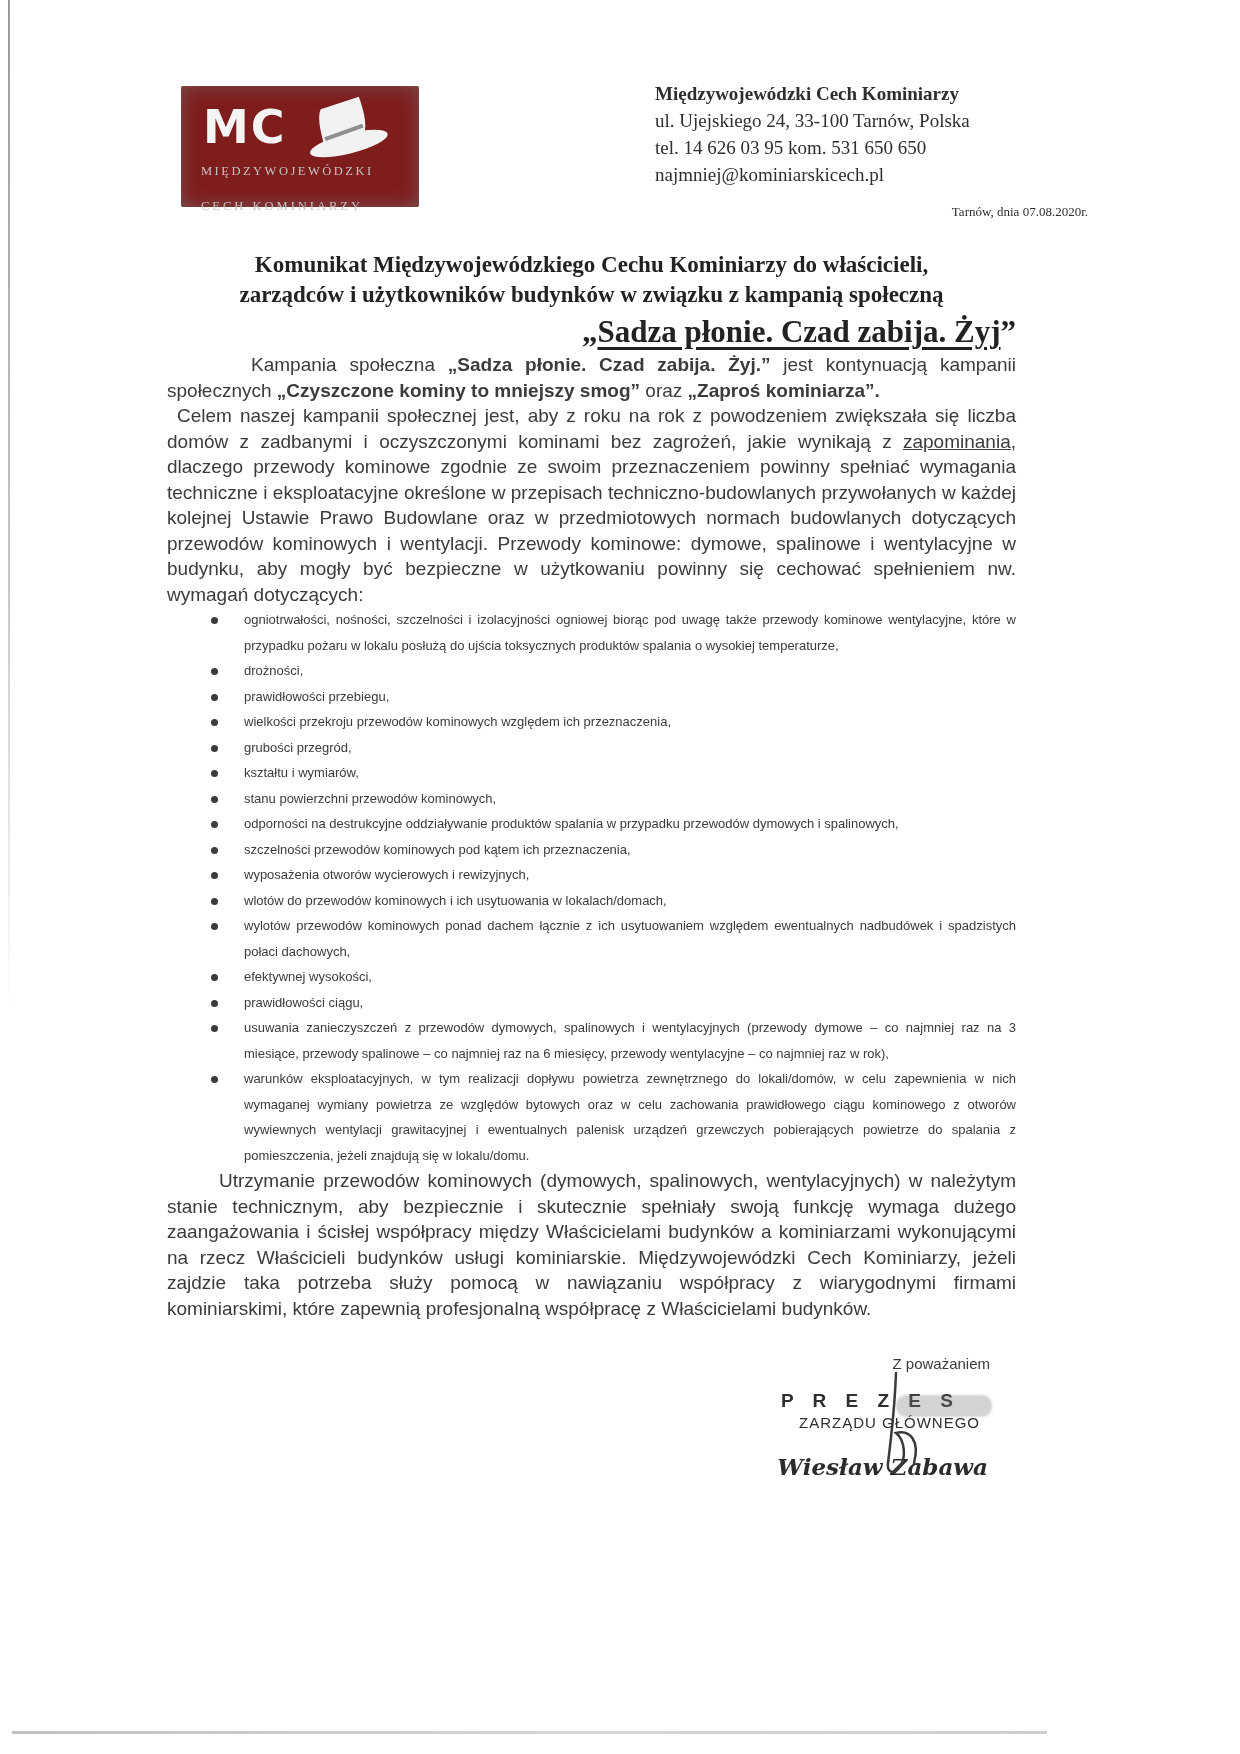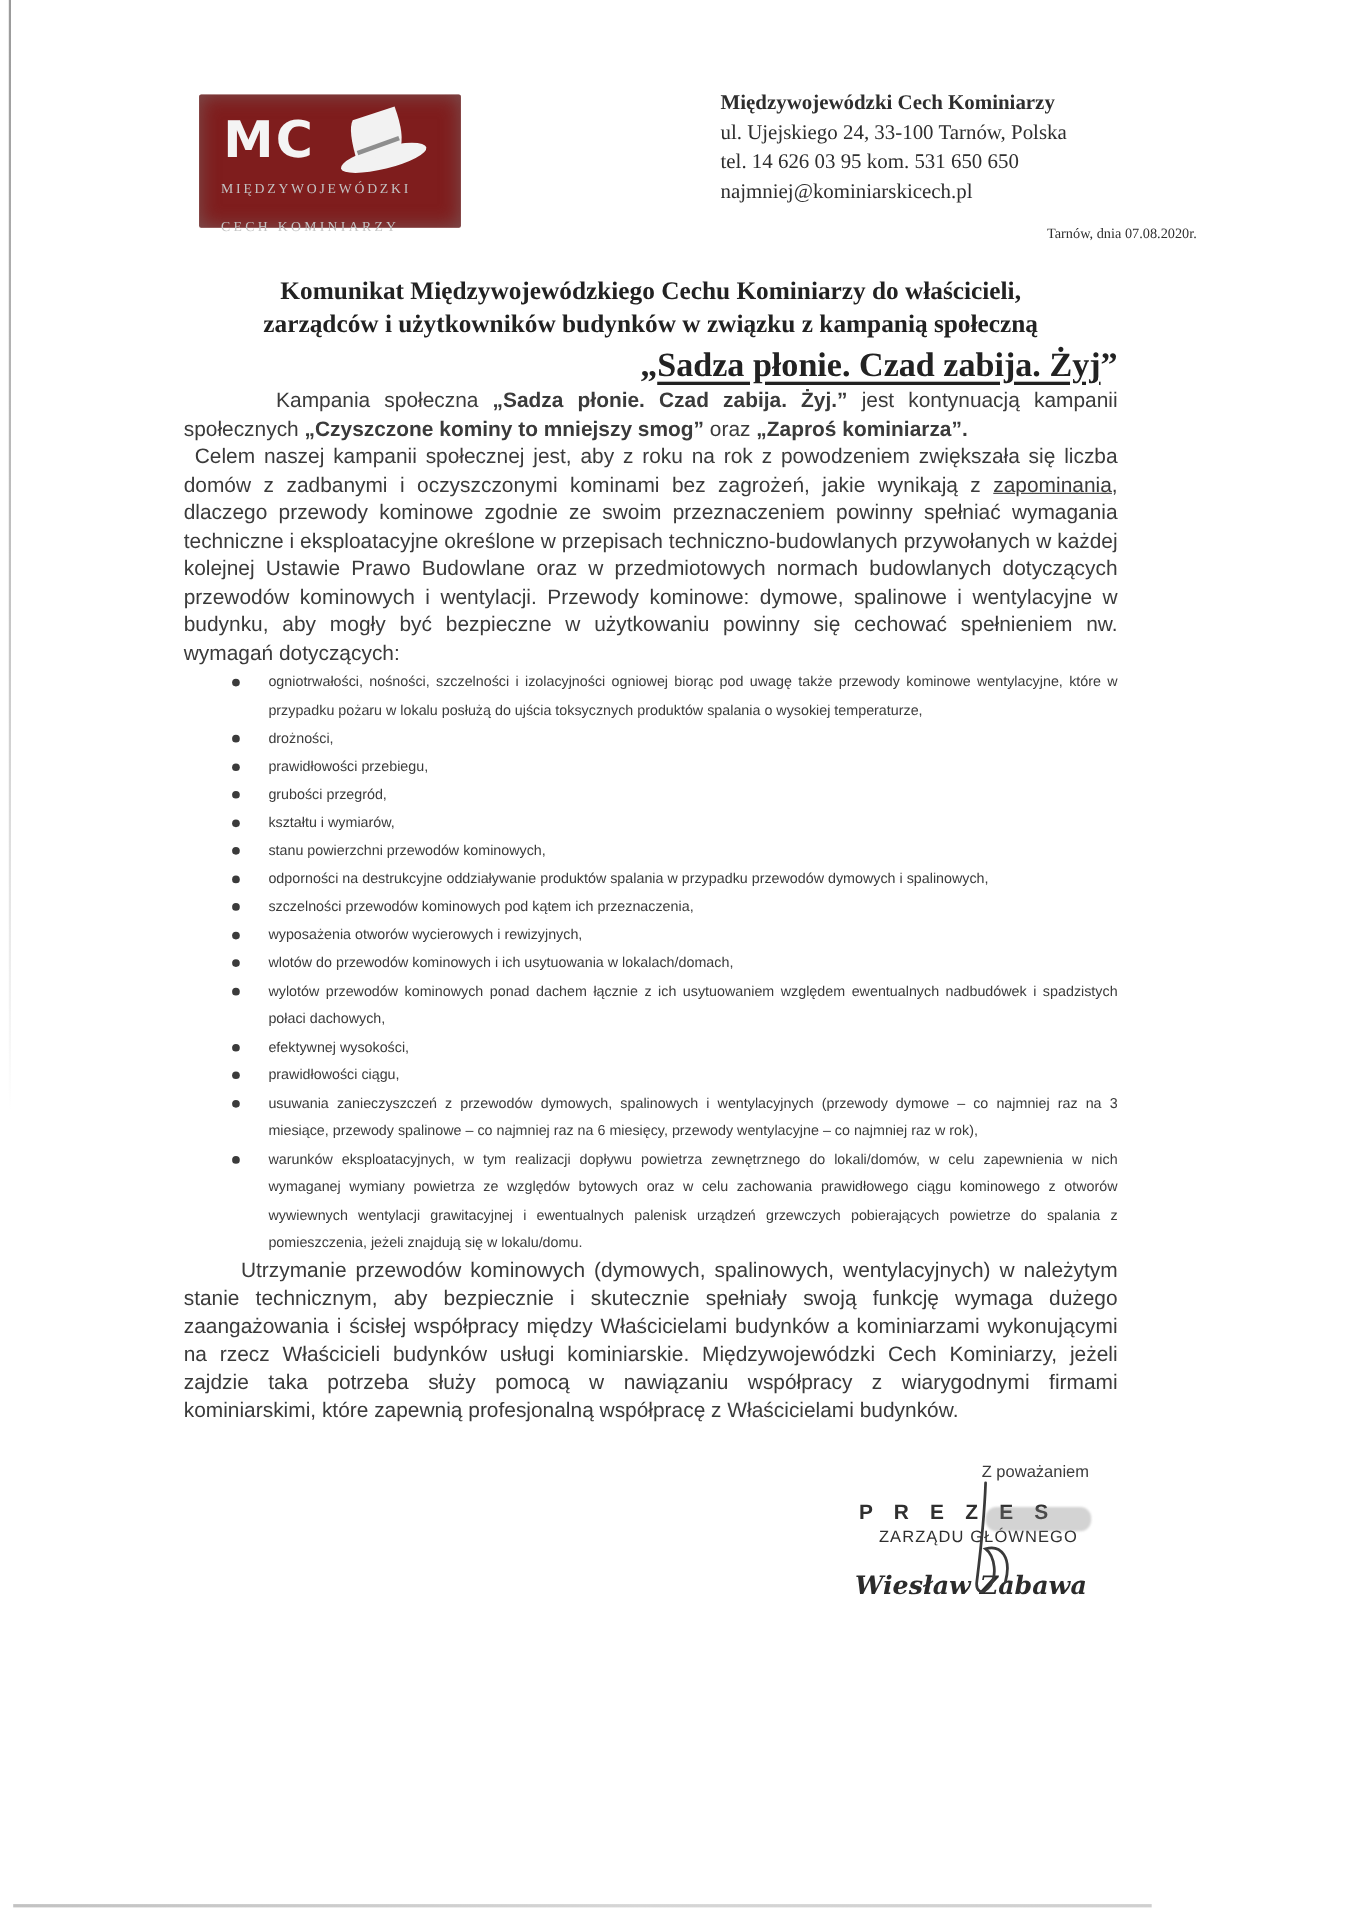--- a/index.html
+++ b/index.html
@@ -163,20 +163,21 @@
     <div class="campaign"><span>„</span><span class="u">Sadza płonie. Czad zabija. Żyj</span><span>”</span></div>
 
     <p class="body-par p1"><span>Kampania społeczna </span><span class="b">„Sadza płonie. Czad zabija. Żyj.”</span><span> jest kontynuacją kampanii społecznych </span><span class="b">„Czyszczone kominy to mniejszy smog”</span><span> oraz </span><span class="b">„Zaproś kominiarza”.</span></p>
 
     <p class="body-par p2"><span>Celem naszej kampanii społecznej jest, aby z roku na rok z powodzeniem zwiększała się liczba domów z zadbanymi i oczyszczonymi kominami bez zagrożeń, jakie wynikają z </span><span class="u">zapominania,</span><span> dlaczego przewody kominowe zgodnie ze swoim przeznaczeniem powinny spełniać wymagania techniczne i eksploatacyjne określone w przepisach techniczno-budowlanych przywołanych w każdej kolejnej Ustawie Prawo Budowlane oraz w przedmiotowych normach budowlanych dotyczących przewodów kominowych i wentylacji. Przewody kominowe: dymowe, spalinowe i wentylacyjne w budynku, aby mogły być bezpieczne w użytkowaniu powinny się cechować spełnieniem nw. wymagań dotyczących:</span></p>
 
     <ul class="bullets">
         <li>ogniotrwałości, nośności, szczelności i izolacyjności ogniowej biorąc pod uwagę także przewody kominowe wentylacyjne, które w przypadku pożaru w lokalu posłużą do ujścia toksycznych produktów spalania o wysokiej temperaturze,</li>
         <li>drożności,</li>
         <li>prawidłowości przebiegu,</li>
+        <li>wielkości przekroju przewodów kominowych względem ich przeznaczenia,</li>
         <li>grubości przegród,</li>
         <li>kształtu i wymiarów,</li>
         <li>stanu powierzchni przewodów kominowych,</li>
         <li>odporności na destrukcyjne oddziaływanie produktów spalania w przypadku przewodów dymowych i spalinowych,</li>
         <li>szczelności przewodów kominowych pod kątem ich przeznaczenia,</li>
         <li>wyposażenia otworów wycierowych i rewizyjnych,</li>
         <li>wlotów do przewodów kominowych i ich usytuowania w lokalach/domach,</li>
         <li>wylotów przewodów kominowych ponad dachem łącznie z ich usytuowaniem względem ewentualnych nadbudówek i spadzistych połaci dachowych,</li>
         <li>efektywnej wysokości,</li>
         <li>prawidłowości ciągu,</li>

